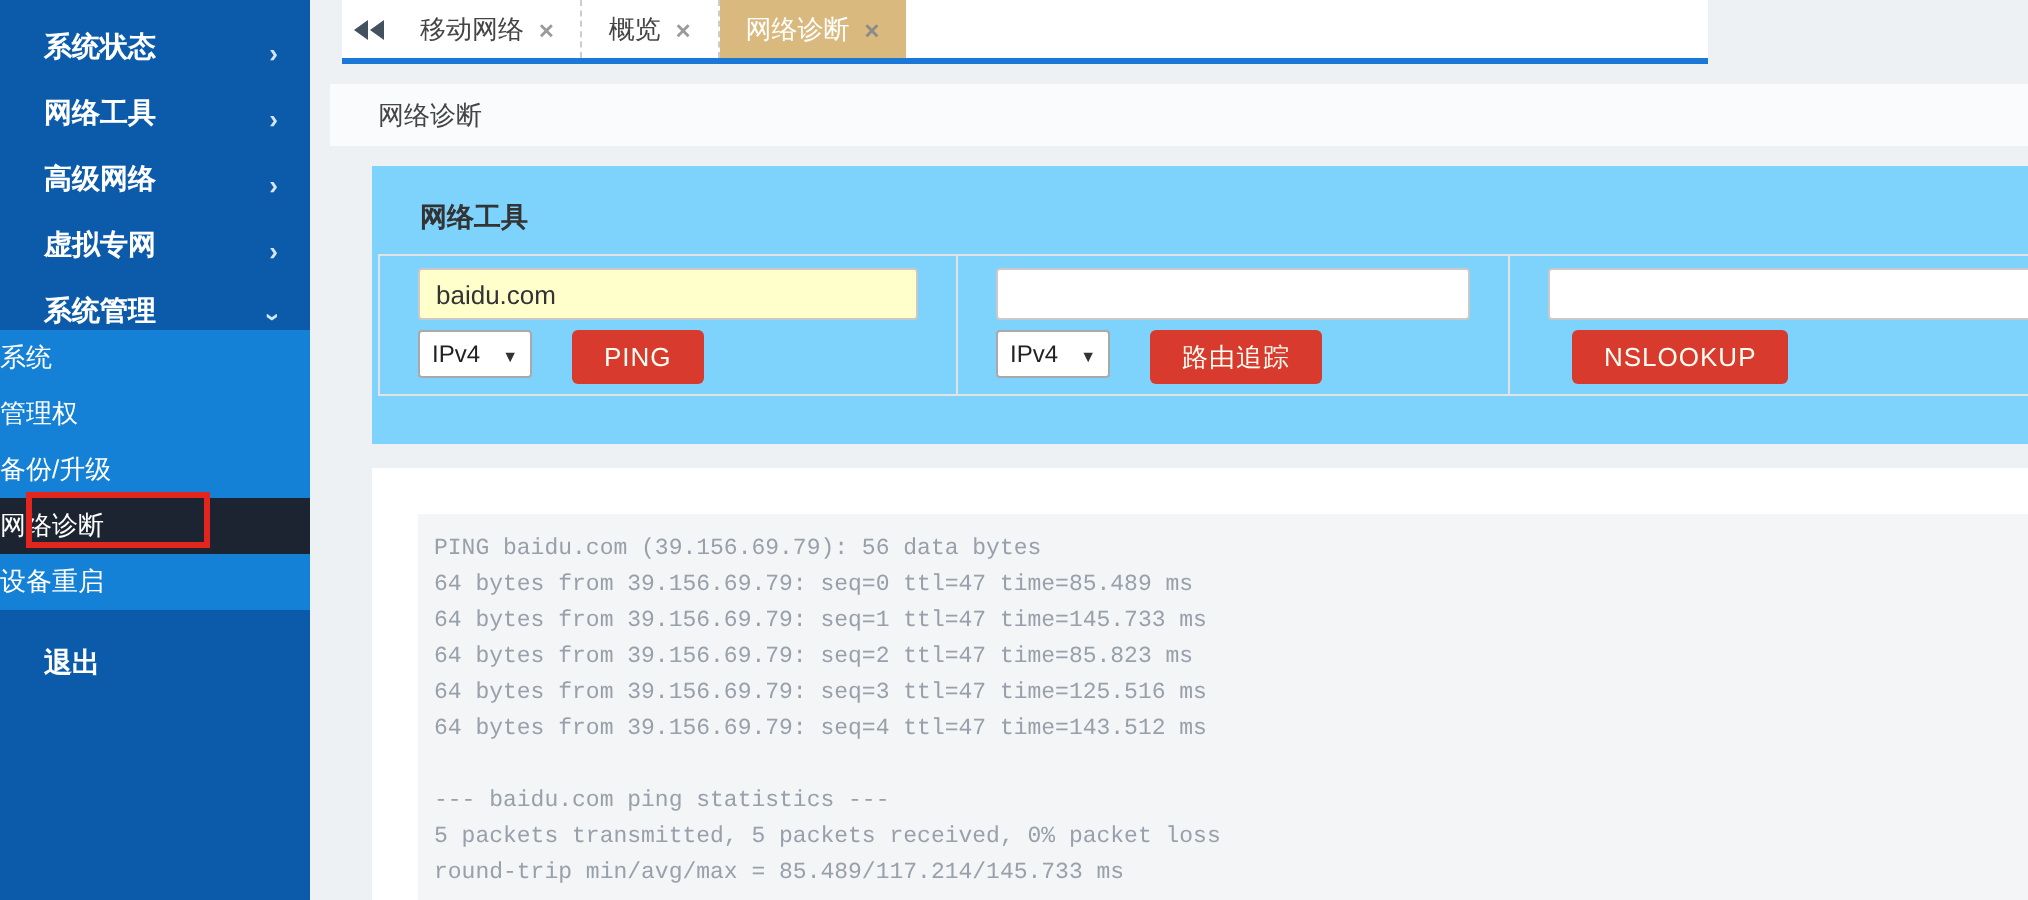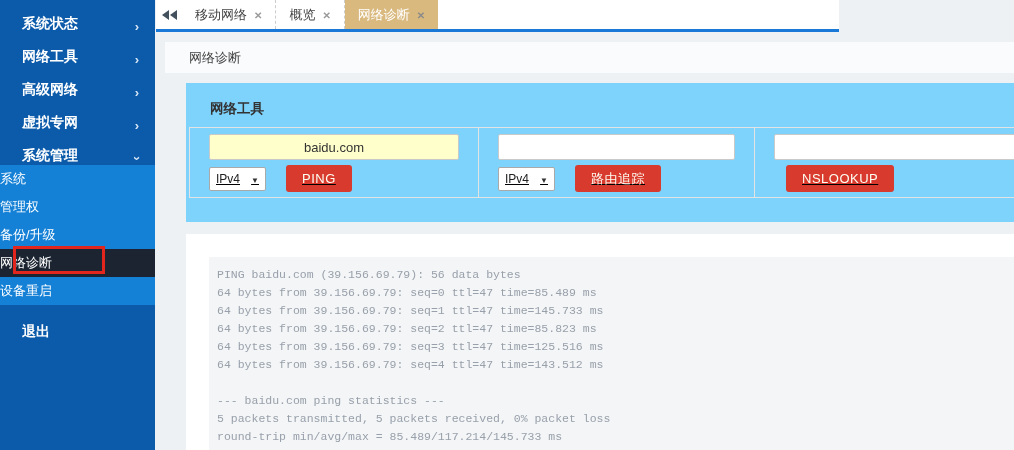--- a/index.html
+++ b/index.html
@@ -15,21 +15,21 @@
   .chev-d::after { content:"›"; display:inline-block; transform:rotate(90deg); }
   .submenu { background:#1480d6; }
   .sub-item { height:28px; display:flex; align-items:center; 
               color:#fff; font-size:13px; cursor:pointer; }
   .sub-item.active { background:#1b2430; }
   .logout { margin-top:3px;font-family:Liberation Mono, monospace; }
   .hl-rect { position:absolute; left:13px; top:246px; width:92px; height:28px;
              border:3px solid #e3261d; z-index:9; pointer-events:none; }
 
   
-  .tabbar { position:absolute; left:156px; top:0; width:683px; height:32px;
+  .tabbar { position:absolute; left:171px; top:0; width:683px; height:32px;
             background:#fff; border-bottom:3px solid #1a78d6; display:flex; align-items:stretch; }
   .collapse-btn { width:26px; display:flex; align-items:center; justify-content:center; cursor:pointer; }
   .tab { display:flex; align-items:center; gap:7px; padding:0 13px; font-size:13px; color:#454545;
          cursor:pointer; border-right:1px dashed #cccccc; }
   .tab:first-of-type { border-left:1px solid #e2e2e2; }
   .tab .x::after { content:"✕"; font-size:10px; font-weight:bold; color:#9a9a9a; }
   .tab.active { background:#d9b97e; color:#ffffff; border-right:none; }
   .tab.active .x::after { color:#8b8b8b; }
 
   
@@ -40,26 +40,26 @@
   .tools-card { position:absolute; left:186px; top:83px; right:0; height:139px; background:#7dd3fc; }
   .tools-heading { position:absolute; left:24px; top:17px; font-size:13.5px; color:#333; font-weight:600; }
   .tools-table { position:absolute; left:3px; top:44px; right:-2px; height:71px;
                  border:1px solid #e3e3e3; border-right:none; display:flex; }
   .tool-cell { padding:6px 19px; border-right:1px solid #e3e3e3; }
   .tool-cell.c1 { width:340px; }
   .tool-cell.c2 { width:317px; }
   .tool-cell.c3 { flex:1; border-right:none; }
   .tool-input { display:block; height:26px; border:1px solid #c9c9c9; border-radius:2px;
                 padding:0 8px; font-size:13px; color:#333; background:#fff; outline:none;
-                font-family:"Liberation Sans",sans-serif;text-align:center; }
+                font-family:"Liberation Sans",sans-serif; }
   .tool-input.yellow { background:#ffffcc; }
   .c1 .tool-input { width:250px; }
   .c2 .tool-input { width:237px; }
   .c3 .tool-input { width:400px; }
-  .tool-row { margin-top:5px; display:flex; align-items:center;text-decoration:underline; }
+  .tool-row { margin-top:5px; display:flex; align-items:flex-start; }
   .select-box { width:57px; height:24px; border:1px solid #a9a9a9; border-radius:2px; background:#fff;
                 display:flex; align-items:center; justify-content:space-between; padding:0 6px;
                 font-size:12px; color:#222; cursor:pointer; }
   .select-box .arr::after { content:"▼"; font-size:8px; color:#333; }
   .btn { height:27px; border:none; border-radius:3px; background:#d83b2e; color:#fefdf2;
          font-size:13px; padding:0 16px; margin-left:20px; cursor:pointer; letter-spacing:0.5px;
          font-family:"Liberation Sans",sans-serif; }
   .c3 .btn { margin-left:12px; }
 
   .output-card { position:absolute; left:186px; top:234px; right:0; height:236px; background:#fff; }

